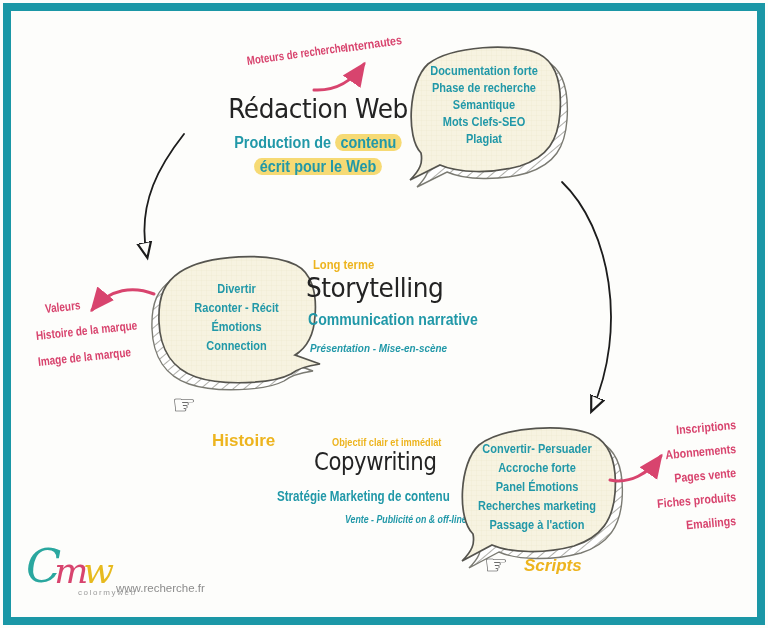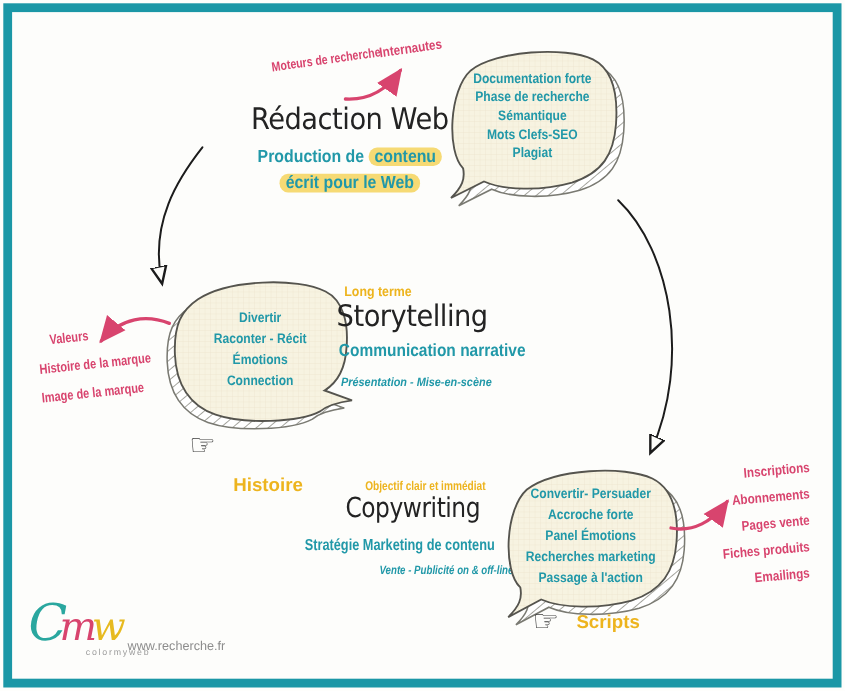--- a/index.html
+++ b/index.html
@@ -141,21 +141,21 @@
 
   <div class="abs" style="right:32px;top:418px;text-align:right;">
     <div class="pinklab" style="transform:rotate(-5deg) scaleX(.85);transform-origin:right center;margin-bottom:10px;">Inscriptions</div>
     <div class="pinklab" style="transform:rotate(-5deg) scaleX(.85);transform-origin:right center;margin-bottom:10px;">Abonnements</div>
     <div class="pinklab" style="transform:rotate(-5deg) scaleX(.85);transform-origin:right center;margin-bottom:10px;">Pages vente</div>
     <div class="pinklab" style="transform:rotate(-5deg) scaleX(.85);transform-origin:right center;margin-bottom:10px;">Fiches produits</div>
     <div class="pinklab" style="transform:rotate(-5deg) scaleX(.85);transform-origin:right center;">Emailings</div>
   </div>
 
   <div class="abs hand" style="left:484px;top:552px;">☞</div>
-  <div class="abs hand-label" style="left:524px;top:556px;">Scripts</div>
+  <div class="abs hand-label" style="left:524px;top:556px;font-style:italic;">Scripts</div>
 
   <div class="abs" style="left:26px;top:546px;width:230px;height:56px;">
     <div style="display:flex;align-items:flex-end;">
       <span class="logo-c">C</span>
       <span class="logo-m">m</span>
       <span class="logo-w">w</span>
     </div>
     <div class="logo-caption">colormyweb</div>
     <div class="website">www.recherche.fr</div>
   </div>

